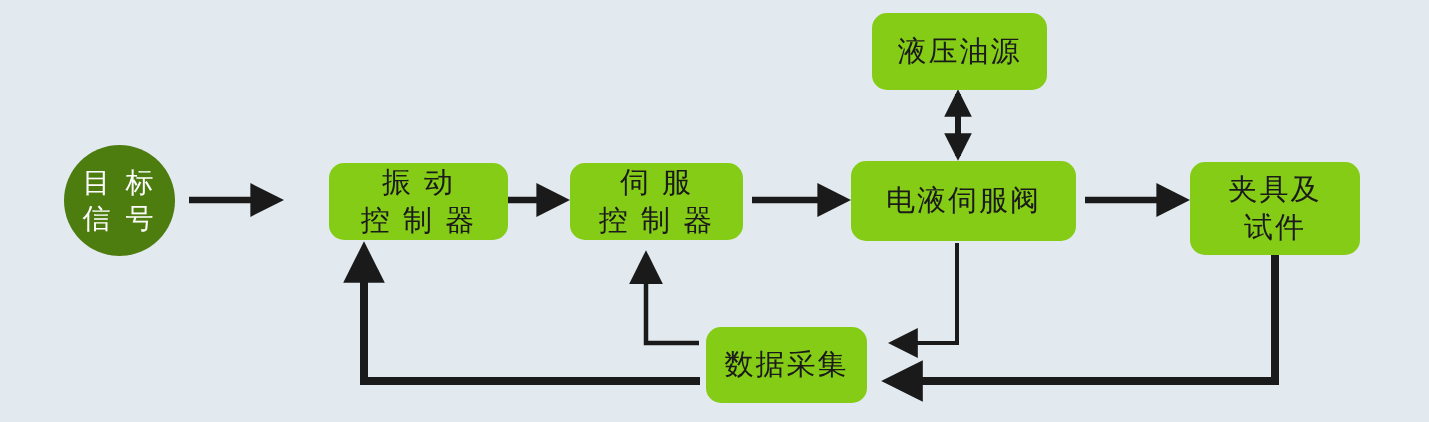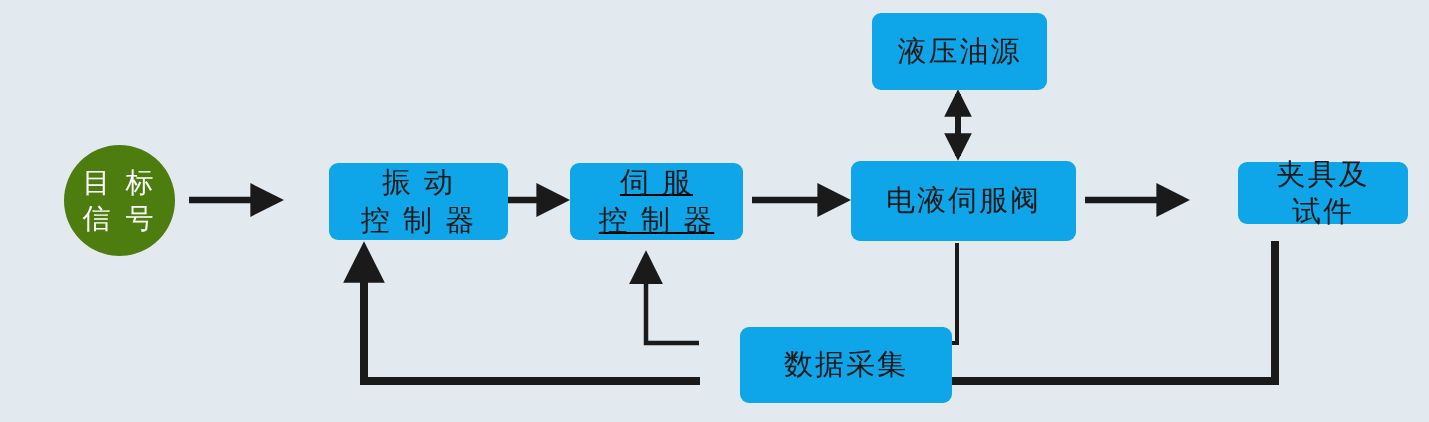--- a/index.html
+++ b/index.html
@@ -30,22 +30,22 @@
     position: absolute;
     box-sizing: border-box;
     display: flex;
     flex-direction: column;
     align-items: center;
     justify-content: center;
     text-align: center;
     z-index: 2;
   }
   .box {
-    background: #0ea5e9;
-    border-radius: 9px;
+    background: #84cc16;
+    border-radius: 15px;
   }
   .box .line {
     color: #1a1a1a;
     font-size: 29px;
     line-height: 1.28;
     letter-spacing: 2px;
     white-space: nowrap;
     font-weight: 500;
   }
   .circle {
@@ -104,35 +104,35 @@
   <div class="node circle" style="left:64px; top:145px; width:111px; height:111px;">
     <span class="line">目 标</span>
     <span class="line">信 号</span>
   </div>
 
   <div class="node box" style="left:284px; top:163px; width:179px; height:77px;margin-left:45px;">
     <span class="line">振 动</span>
     <span class="line">控 制 器</span>
   </div>
 
-  <div class="node box" style="left:570px; top:163px; width:173px; height:77px;text-decoration:underline;">
+  <div class="node box" style="left:570px; top:163px; width:173px; height:77px;">
     <span class="line">伺 服</span>
     <span class="line">控 制 器</span>
   </div>
 
   <div class="node box" style="left:872px; top:13px; width:175px; height:77px;">
     <span class="line">液压油源</span>
   </div>
 
   <div class="node box" style="left:851px; top:161px; width:225px; height:80px;">
     <span class="line">电液伺服阀</span>
   </div>
 
-  <div class="node box" style="left:1190px; top:162px; width:170px; height:62px;margin-left:48px;">
+  <div class="node box" style="left:1190px; top:162px; width:170px; height:93px;">
     <span class="line">夹具及</span>
     <span class="line">试件</span>
   </div>
 
-  <div class="node box" style="left:740px; top:327px; width:212px; height:76px;">
+  <div class="node box" style="left:706px; top:327px; width:161px; height:76px;">
     <span class="line">数据采集</span>
   </div>
 
 </div>
 
 </body></html>

